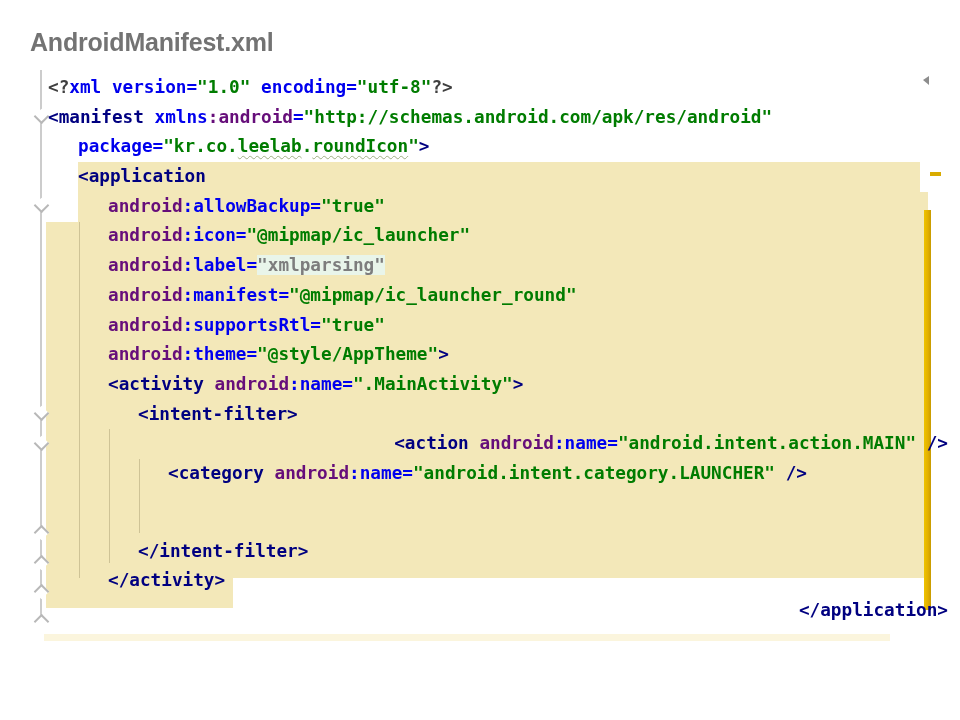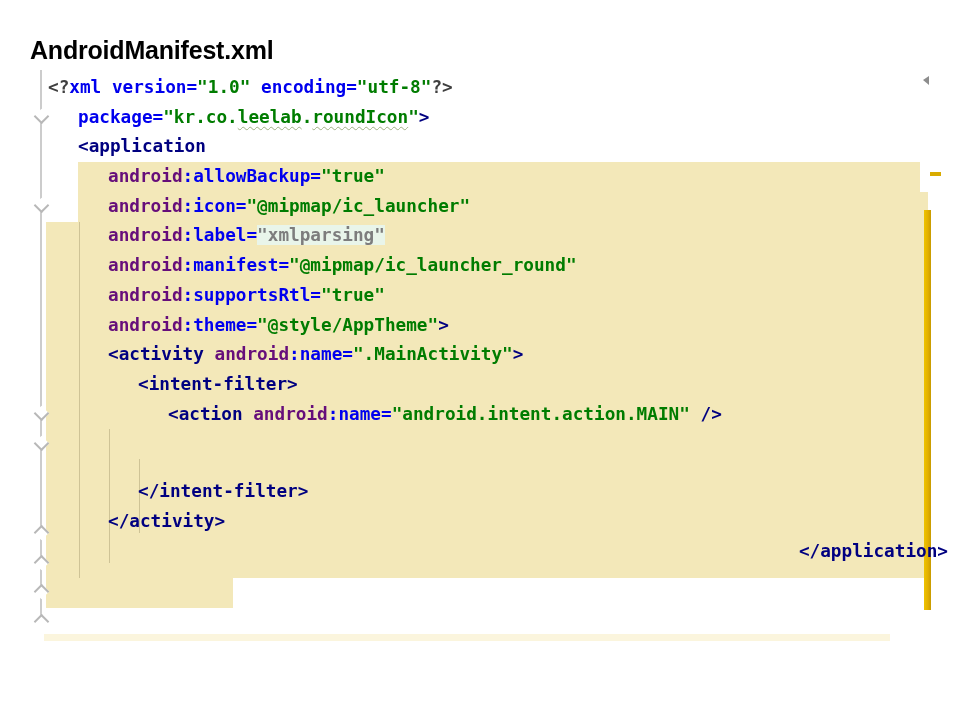--- a/index.html
+++ b/index.html
@@ -2,22 +2,22 @@
 <html style="--tan: #f3e8b9; --tanpale: #fbf5dd; --navy: #000080; --blue: #0000ee; --purple: #660e7a; --green: #007c00; --sym: #3f3f3f; --grayval: #7d7d7d; --grayvalbg: #e9f5ea; --gutter: #cccccc; --marker: #b8b8b8;"><head>
 <meta charset="utf-8">
 <style>
   html,body{margin:0;padding:0;}
   body{
     width:960px;height:720px;position:relative;overflow:hidden;
     background:#ffffff;font-family:"Liberation Sans",sans-serif;
   }
   
   #title{
-    position:absolute;left:30px;top:36px;
-    font-size:25px;font-weight:700;color:#000000;letter-spacing:-0.2px;
+    position:absolute;left:30px;top:28px;
+    font-size:25px;font-weight:700;color:#737373;letter-spacing:-0.2px;
   }
   
   #gutter-line{
     position:absolute;left:40px;top:70px;width:2px;height:545px;
     background:var(--gutter);
   }
   .fold-marker{
     position:absolute;width:9px;height:9px;background:#ffffff;
     left:36px;
   }
@@ -99,27 +99,29 @@
 <div class="fold-marker fold-open" style="top:200px"></div>
 <div class="fold-marker fold-open" style="top:408px"></div>
 <div class="fold-marker fold-open" style="top:438px"></div>
 <div class="fold-marker fold-close" style="top:527px"></div>
 <div class="fold-marker fold-close" style="top:557px"></div>
 <div class="fold-marker fold-close" style="top:586px"></div>
 <div class="fold-marker fold-close" style="top:616px"></div>
 
 <div id="code">
     <div class="code-line" style="padding-left: 0px;"><span class="tok-sym">&lt;?</span><span class="tok-kw">xml version=</span><span class="tok-str">"1.0"</span><span class="tok-kw"> encoding=</span><span class="tok-str">"utf-8"</span><span class="tok-sym">?&gt;</span></div>
+    <div class="code-line" style="padding-left: 0px;"><span class="tok-tag">&lt;manifest</span><span class="tok-kw"> xmlns</span><span class="tok-ns">:android</span><span class="tok-kw">=</span><span class="tok-str">"http://schemas.android.com/apk/res/android"</span></div>
     <div class="code-line" style="padding-left: 30px;"><span class="tok-kw">package=</span><span class="tok-str">"kr.co.</span><span class="tok-str-warn">leelab</span><span class="tok-str">.</span><span class="tok-str-warn">roundIcon</span><span class="tok-str">"</span><span class="tok-tag">&gt;</span></div>
     <div class="code-line" style="padding-left: 30px;"><span class="tok-tag">&lt;application</span></div>
     <div class="code-line" style="padding-left: 60px;"><span class="tok-ns">android</span><span class="tok-kw">:allowBackup=</span><span class="tok-str">"true"</span></div>
     <div class="code-line" style="padding-left: 60px;"><span class="tok-ns">android</span><span class="tok-kw">:icon=</span><span class="tok-str">"@mipmap/ic_launcher"</span></div>
     <div class="code-line" style="padding-left: 60px;"><span class="tok-ns">android</span><span class="tok-kw">:label=</span><span class="tok-res">"xmlparsing"</span></div>
     <div class="code-line" style="padding-left: 60px;"><span class="tok-ns">android</span><span class="tok-kw">:manifest=</span><span class="tok-str">"@mipmap/ic_launcher_round"</span></div>
     <div class="code-line" style="padding-left: 60px;"><span class="tok-ns">android</span><span class="tok-kw">:supportsRtl=</span><span class="tok-str">"true"</span></div>
     <div class="code-line" style="padding-left: 60px;"><span class="tok-ns">android</span><span class="tok-kw">:theme=</span><span class="tok-str">"@style/AppTheme"</span><span class="tok-tag">&gt;</span></div>
     <div class="code-line" style="padding-left: 60px;"><span class="tok-tag">&lt;activity</span><span class="tok-ns"> android</span><span class="tok-kw">:name=</span><span class="tok-str">".MainActivity"</span><span class="tok-tag">&gt;</span></div>
     <div class="code-line" style="padding-left: 90px;"><span class="tok-tag">&lt;intent-filter&gt;</span></div>
-    <div class="code-line" style="padding-left: 120px;"><span class="tok-tag">&lt;action</span><span class="tok-ns"> android</span><span class="tok-kw">:name=</span><span class="tok-str">"android.intent.action.MAIN"</span><span class="tok-tag"> /&gt;</span></div>
+    <div class="code-line" style="padding-left: 120px; text-align: right;"><span class="tok-tag">&lt;action</span><span class="tok-ns"> android</span><span class="tok-kw">:name=</span><span class="tok-str">"android.intent.action.MAIN"</span><span class="tok-tag"> /&gt;</span></div>
+    <div class="code-line" style="padding-left: 120px;"><span class="tok-tag">&lt;category</span><span class="tok-ns"> android</span><span class="tok-kw">:name=</span><span class="tok-str">"android.intent.category.LAUNCHER"</span><span class="tok-tag"> /&gt;</span></div>
     <div class="code-line" style="padding-left: 90px; margin-top: 48px;"><span class="tok-tag">&lt;/intent-filter&gt;</span></div>
     <div class="code-line" style="padding-left: 60px;"><span class="tok-tag">&lt;/activity&gt;</span></div>
     <div class="code-line" style="padding-left: 30px; text-align: right;"><span class="tok-tag">&lt;/application&gt;</span></div>
   </div>
 
 </body></html>

